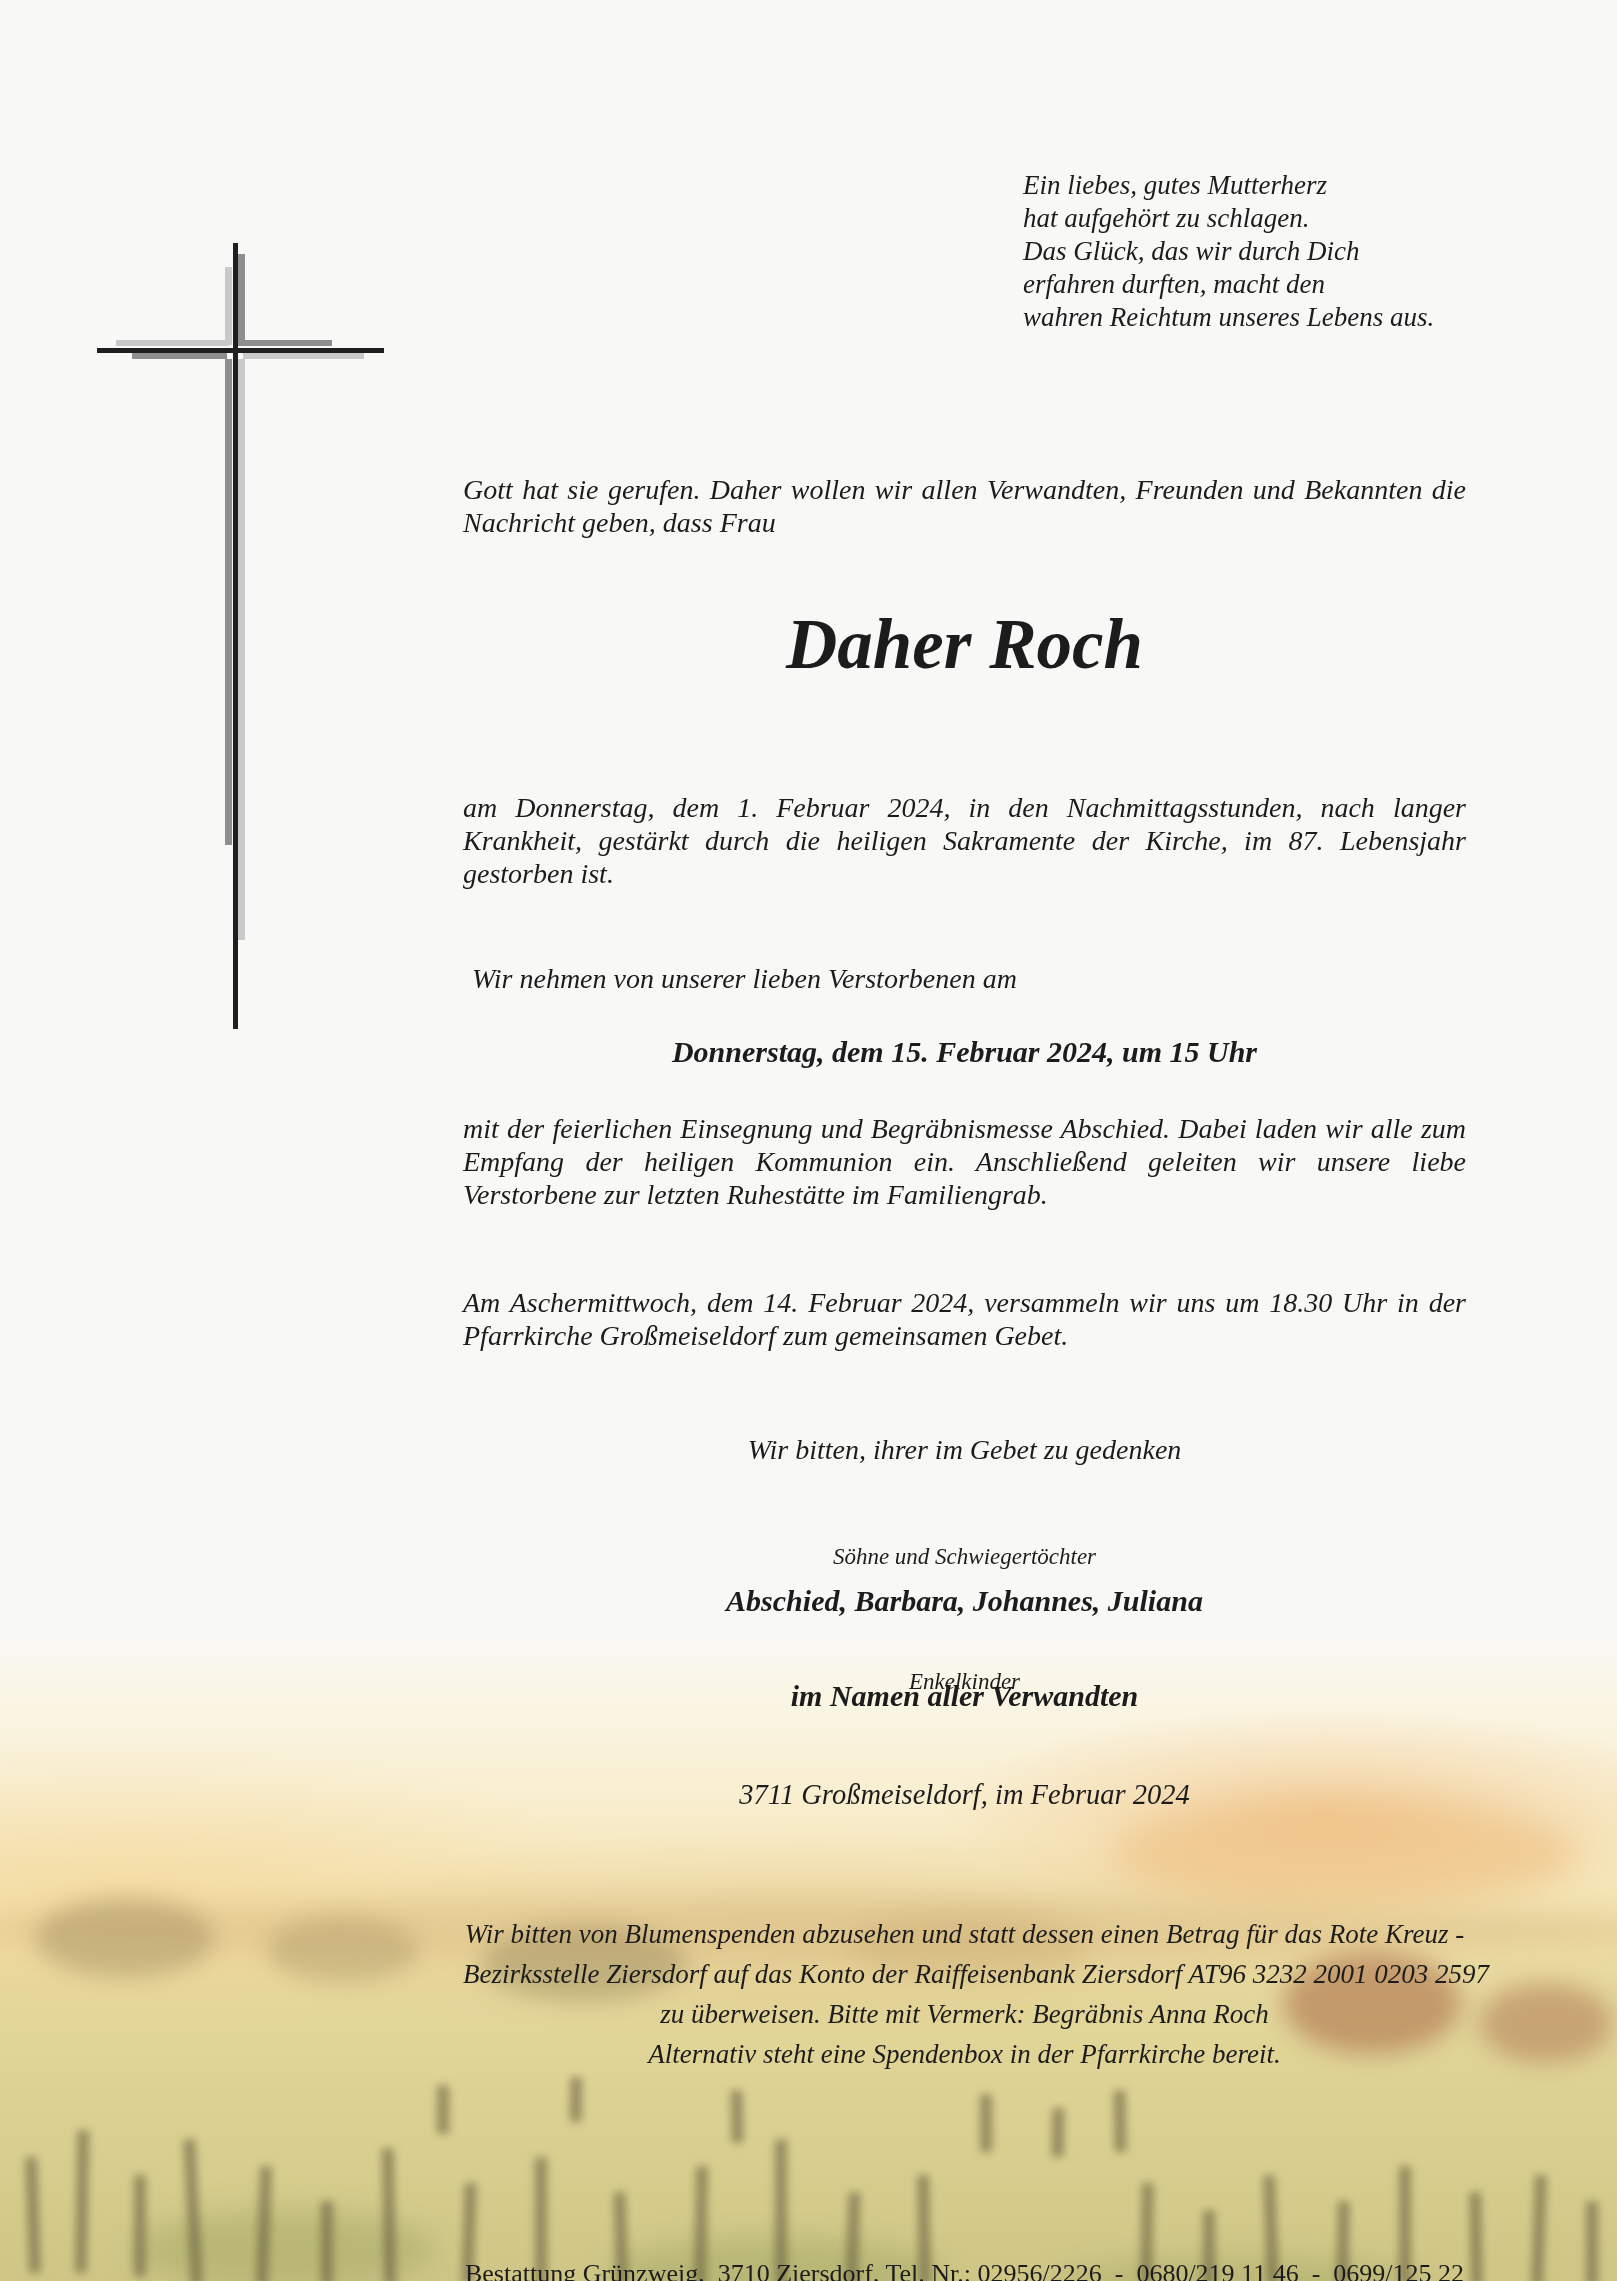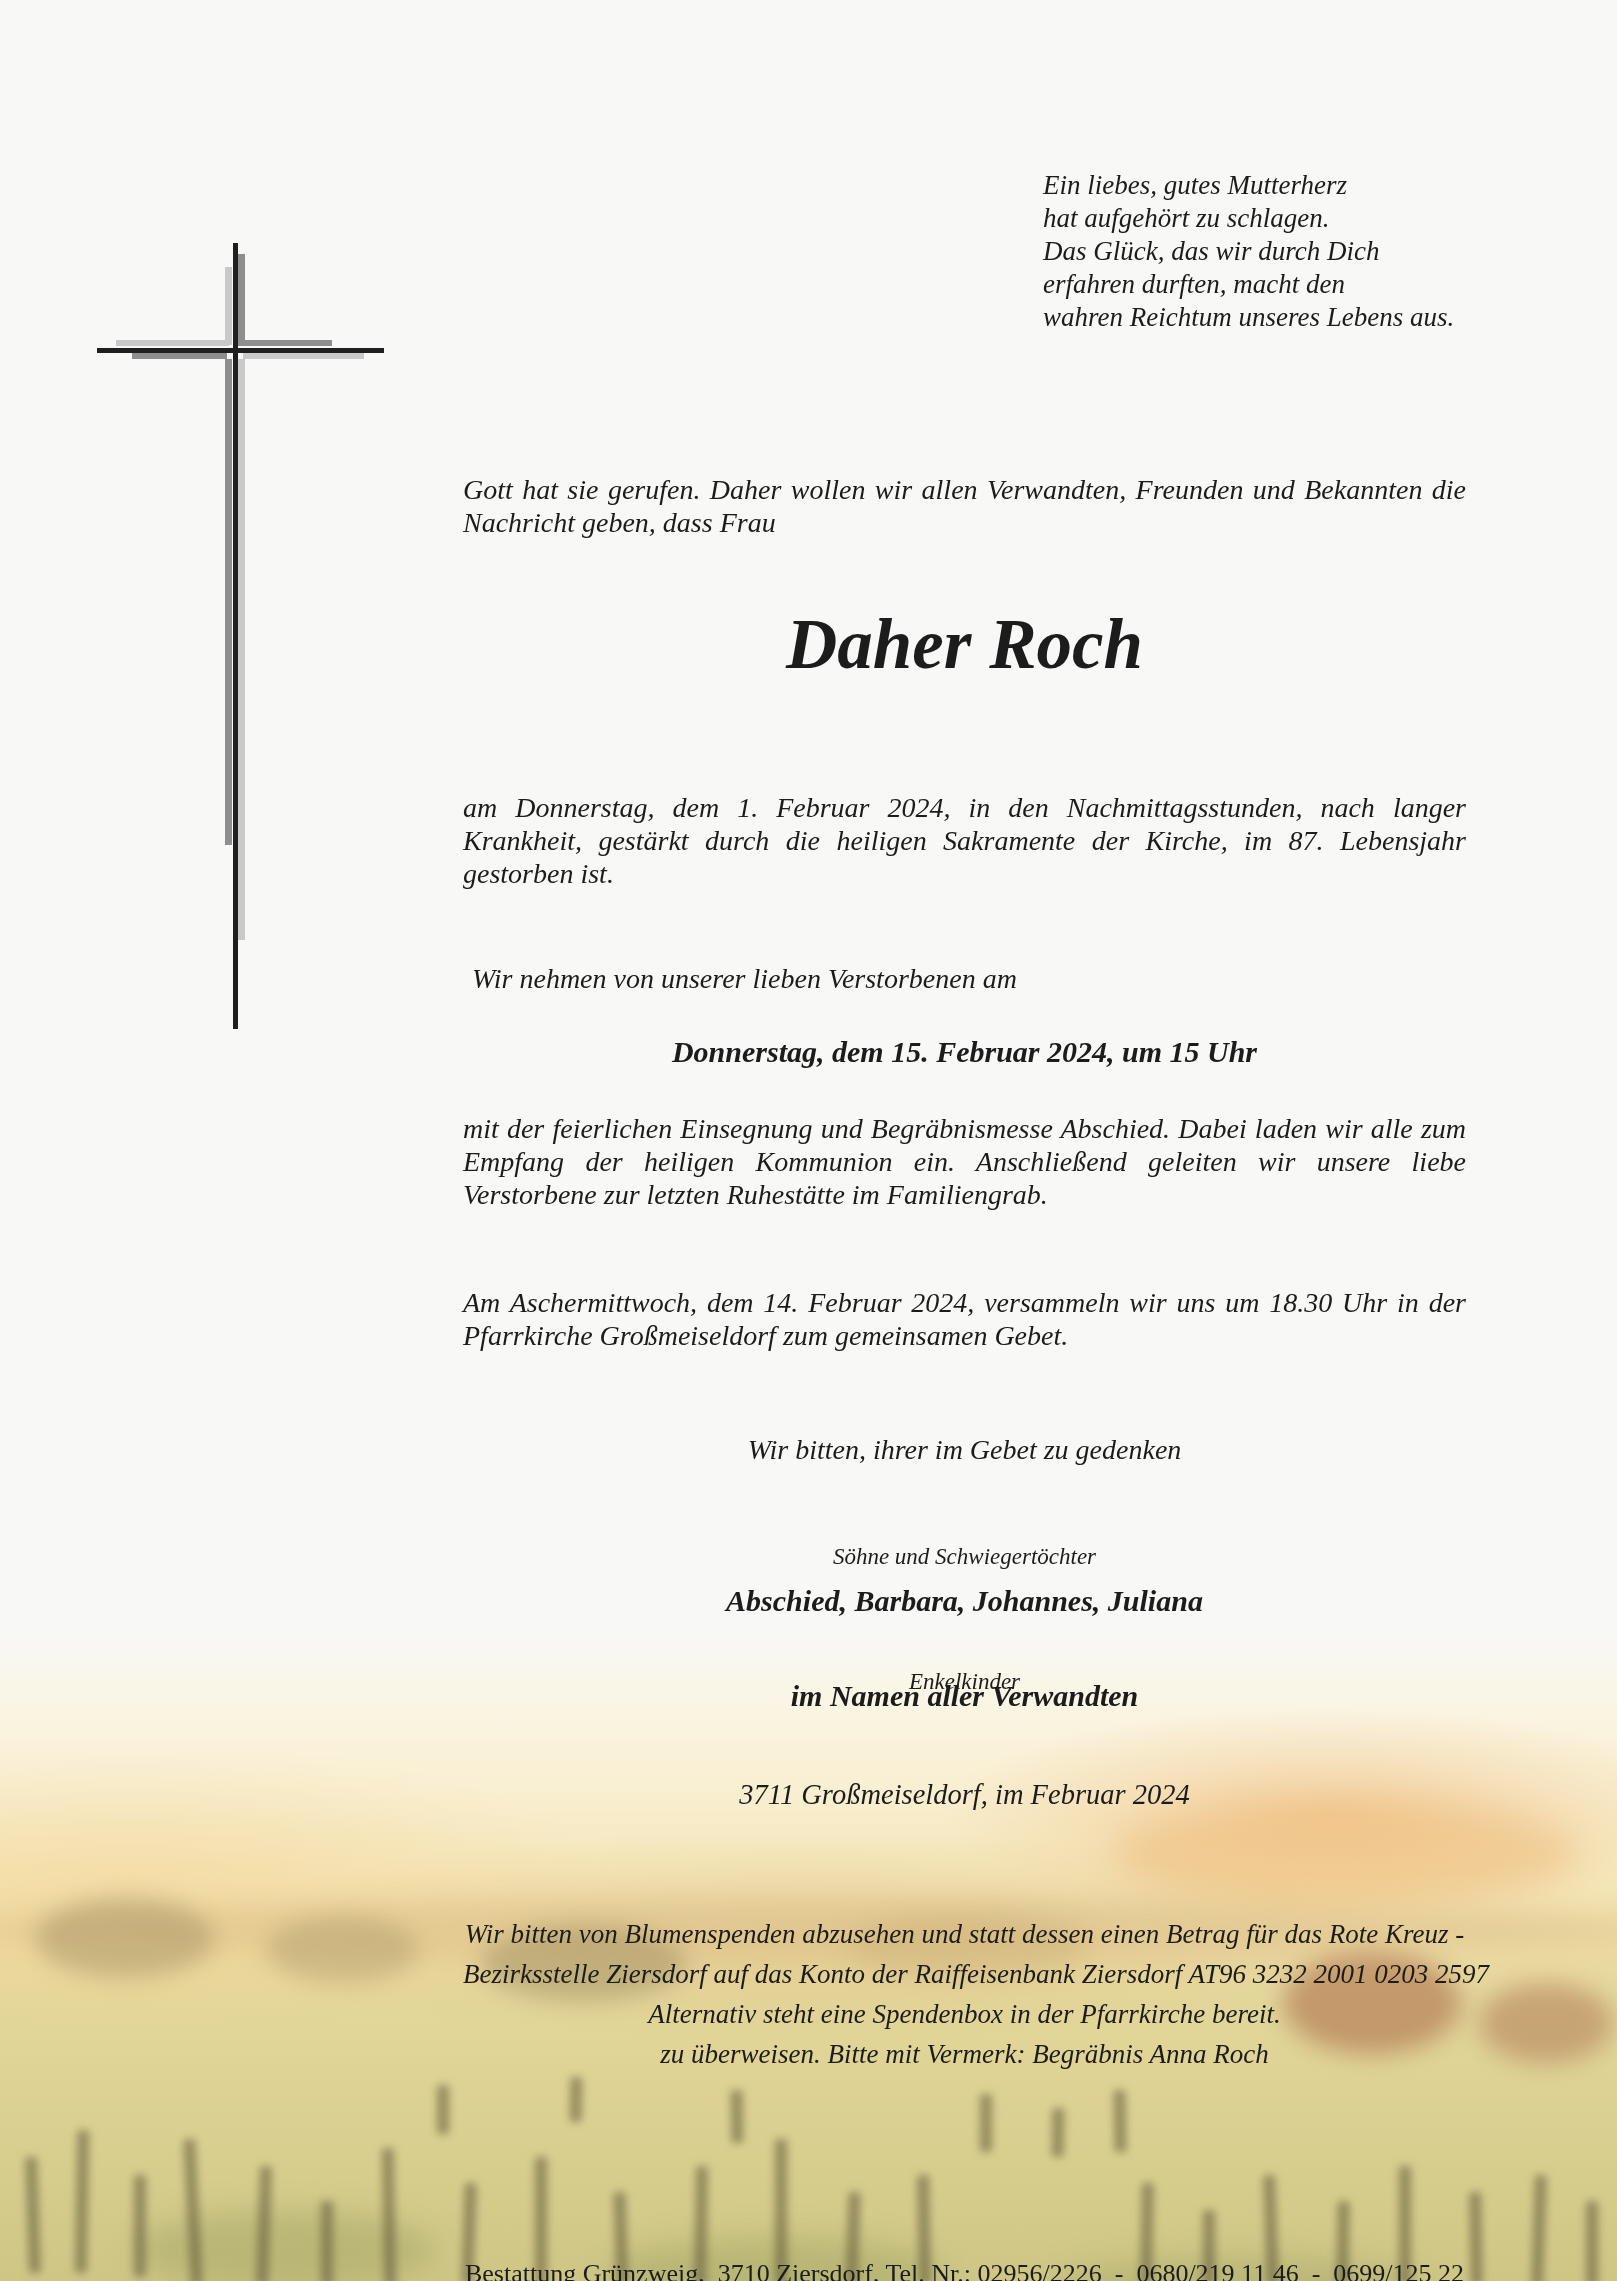--- a/index.html
+++ b/index.html
@@ -38,21 +38,21 @@
   .cross div{position:absolute;}
   .c-black{background:#1f1f1f;}
   .c-dark{background:#8e8e8e;}
   .c-light{background:#c9c9c9;}
 
   
   .txt{position:absolute;z-index:3;font-style:italic;line-height:33px;font-size:28px;}
   .col{left:463px;width:1003px;}
   .just{text-align:justify;}
   .ctr{text-align:center;}
-  .verse{left:1023px;top:169px;width:463px;font-size:27px;line-height:33px;text-align:left;margin-left:20px;}
+  .verse{left:1023px;top:169px;width:463px;font-size:27px;line-height:33px;text-align:left;}
   .name{font-size:71px;font-weight:bold;line-height:80px;}
   .maiden{font-size:32px;font-weight:bold;}
   .bold-line{font-size:30px;font-weight:bold;}
   .relation{font-size:23px;line-height:27px;}
   .location{font-size:28.5px;}
   .donation{font-size:27px;line-height:40px;}
   .donation div{white-space:nowrap;}
   .footer{font-style:normal;font-size:26px;line-height:38px;white-space:pre-wrap;}
 </style>
 </head>
@@ -142,22 +142,22 @@
   <div class="txt col ctr relation" style="top:1543px;">Söhne und Schwiegertöchter</div>
   <div class="txt col ctr bold-line" style="top:1584px;">Abschied, Barbara, Johannes, Juliana</div>
   <div class="txt col ctr relation" style="top:1627px;margin-top:41px;">Enkelkinder</div>
   <div class="txt col ctr bold-line" style="top:1679px;">im Namen aller Verwandten</div>
 
   <div class="txt col ctr location" style="top:1778px;">3711 Großmeiseldorf, im Februar 2024</div>
 
   <div class="txt col ctr donation" style="top:1914px;">
     <div>Wir bitten von Blumenspenden abzusehen und statt dessen einen Betrag für das Rote Kreuz -</div>
     <div>Bezirksstelle Ziersdorf auf das Konto der Raiffeisenbank Ziersdorf AT96 3232 2001 0203 2597</div>
+    <div>zu überweisen. Bitte mit Vermerk: Begräbnis Anna Roch</div>
     <div>Alternativ steht eine Spendenbox in der Pfarrkirche bereit.</div>
-    <div>zu überweisen. Bitte mit Vermerk: Begräbnis Anna Roch</div>
   </div>
 
   <div class="txt col ctr footer" style="top:2179px;">
     <div>Bestattung Grünzweig,  3710 Ziersdorf, Tel. Nr.: 02956/2226  -  0680/219 11 46  -  0699/125 22 485</div>
     
   </div>
 
 </div>
 
 

